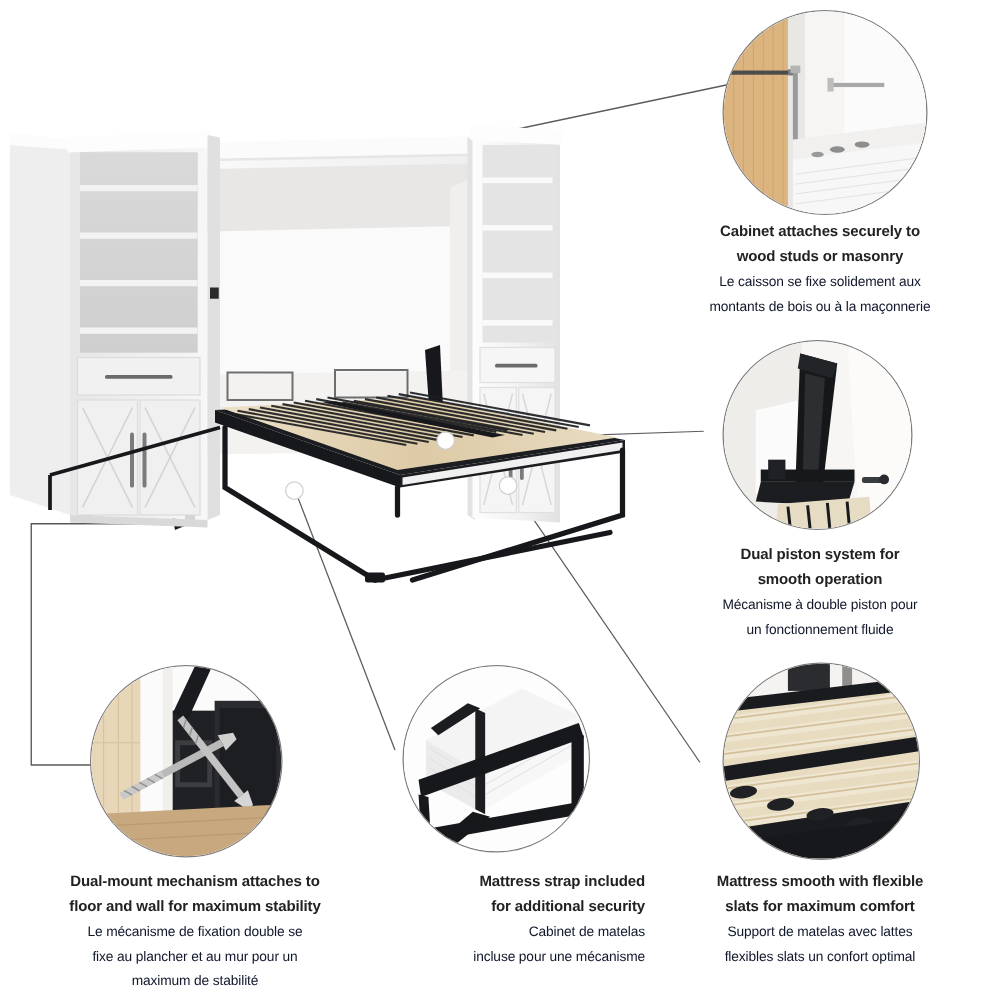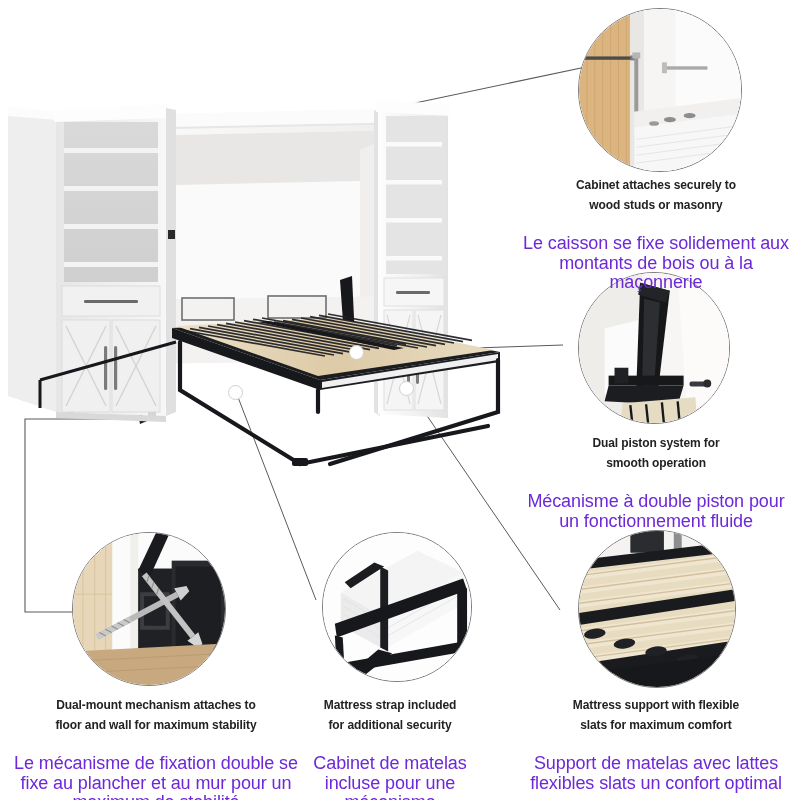--- a/index.html
+++ b/index.html
@@ -15,26 +15,26 @@
   
   .caption { position:absolute; text-align:center; }
   .cap-en {
     color:#222222;
     font-weight:bold;
     font-size:12px;
     line-height:19.5px;
     letter-spacing:-0.1px;
   }
   .cap-fr {
-    color:#6d28d9;
+    color:#0f172a;
     font-weight:normal;
-    font-size:18px;
+    font-size:11px;
     line-height:19.5px;
     letter-spacing:-0.1px;
-    margin-top:19px;
+    margin-top:2px;
   }
 
   
   .circle {
     position:absolute;
     border-radius:50%;
     overflow:hidden;
     border:1px solid #7d7d7d;
     background:#ffffff;
   }
@@ -481,34 +481,34 @@
       <div>Dual-mount mechanism attaches to</div>
       <div>floor and wall for maximum stability</div>
     </div>
     <div class="cap-fr">
       <div>Le mécanisme de fixation double se</div>
       <div>fixe au plancher et au mur pour un</div>
       <div>maximum de stabilité</div>
     </div>
   </div>
 
-  <div class="caption" style="left:284px; top:696px; width:212px;">
+  <div class="caption" style="left:304px; top:696px; width:212px;text-align:right;">
     <div class="cap-en">
       <div>Mattress strap included</div>
       <div>for additional security</div>
     </div>
     <div class="cap-fr">
       <div>Cabinet de matelas</div>
       <div>incluse pour une mécanisme</div>
     </div>
   </div>
 
   <div class="caption" style="left:514px; top:696px; width:284px;">
     <div class="cap-en">
-      <div>Mattress support with flexible</div>
+      <div>Mattress smooth with flexible</div>
       <div>slats for maximum comfort</div>
     </div>
     <div class="cap-fr">
       <div>Support de matelas avec lattes</div>
       <div>flexibles slats un confort optimal</div>
     </div>
   </div>
 
 </div>
 

